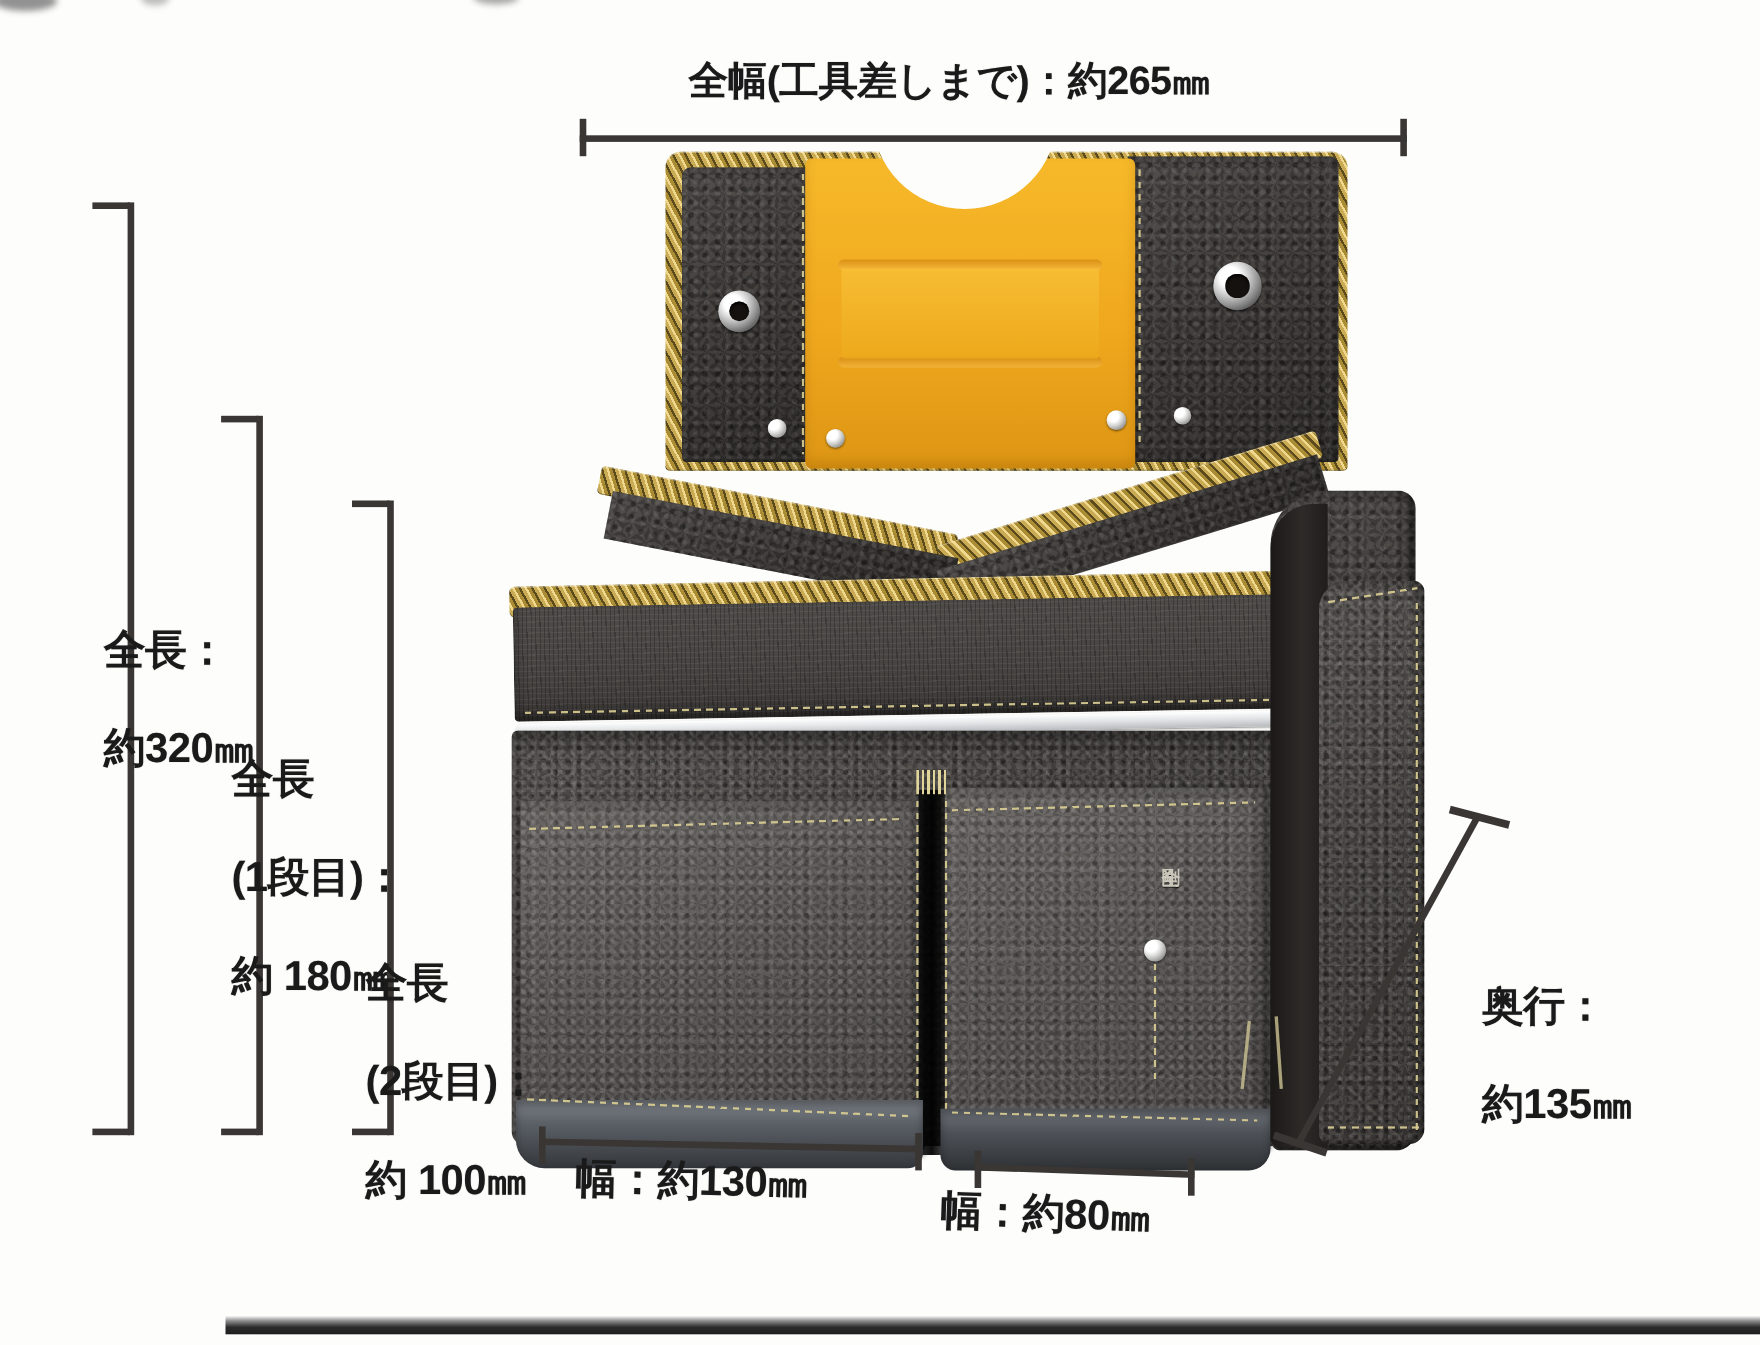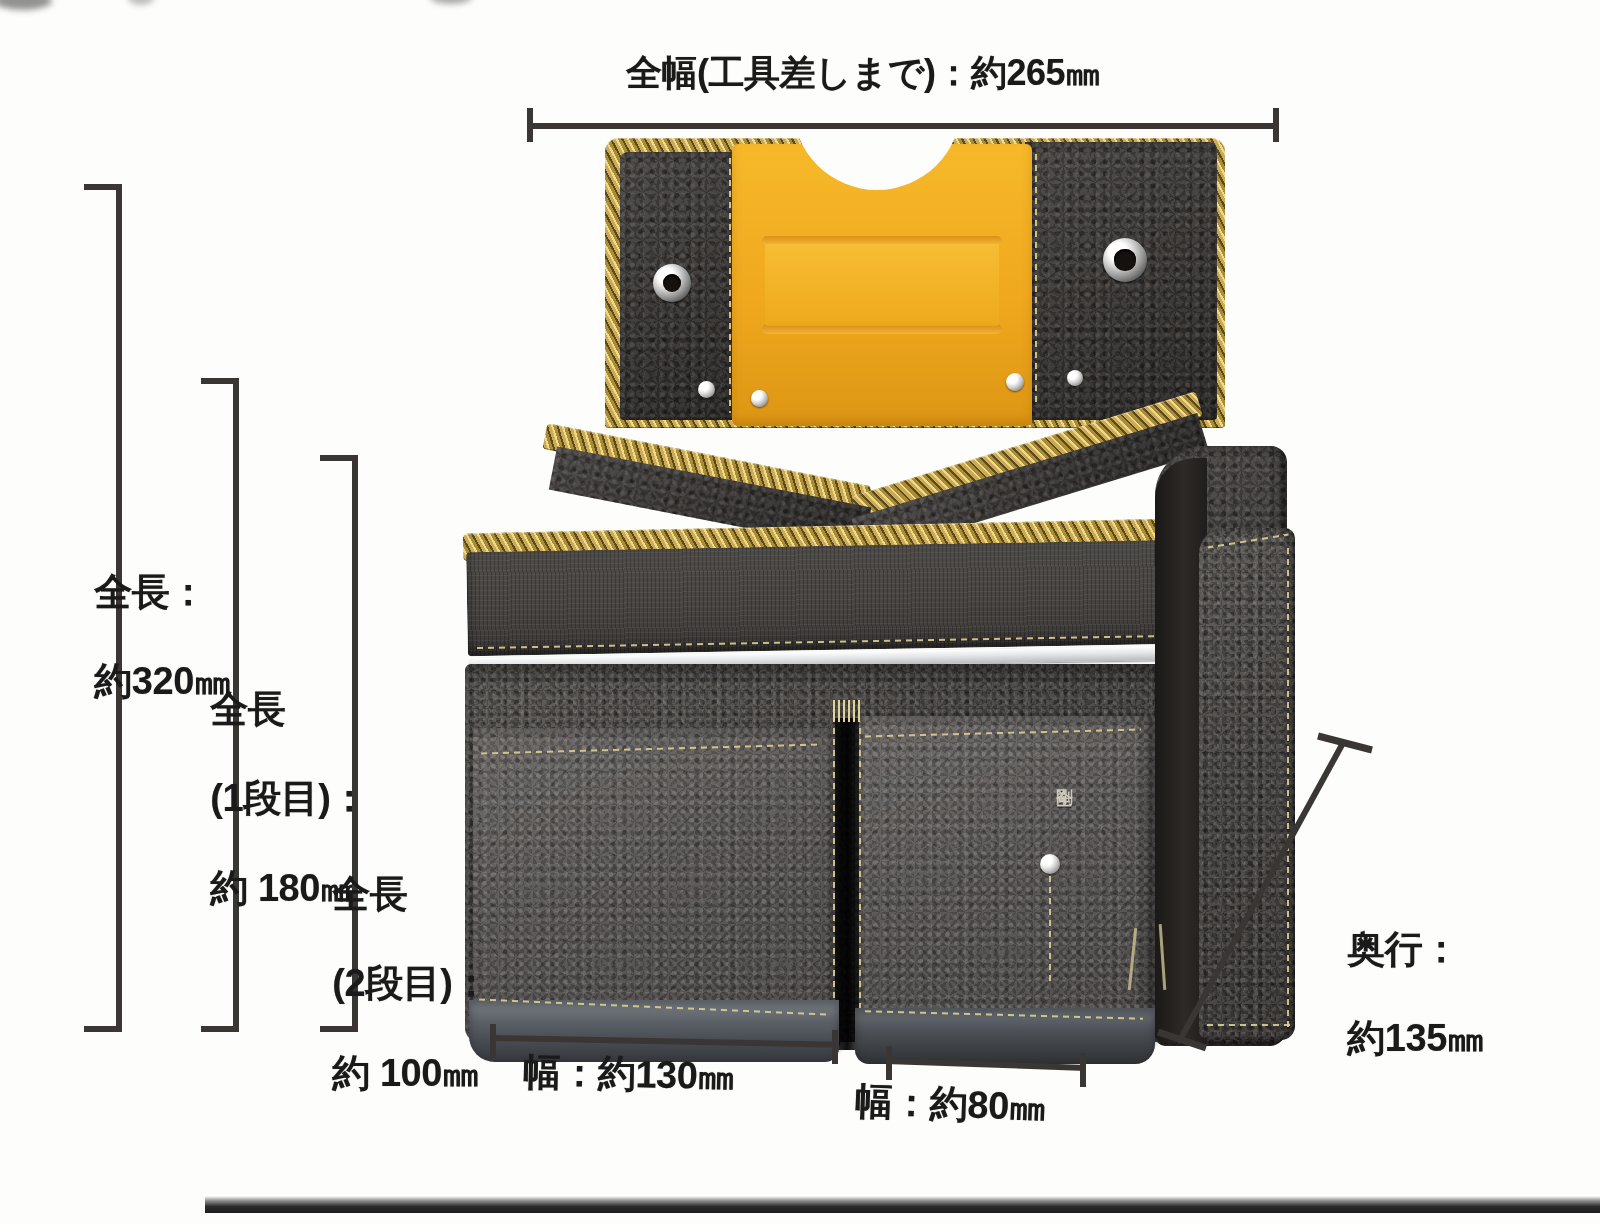--- a/index.html
+++ b/index.html
@@ -274,19 +274,19 @@
     <div class="cap-v" style="left:1080px;top:1053px;"></div>
     <div class="lbl" style="left:855px;top:1082px;font-size:38px;transform:rotate(2deg);">幅：約80㎜</div>
   </div>
 
   <div>
     <svg style="position:absolute;left:1150px;top:720px;width:260px;height:340px;overflow:visible;">
       <line x1="193" y1="23" x2="30" y2="320" stroke="#3a3634" stroke-width="6"></line>
       <line x1="168" y1="16" x2="222" y2="30" stroke="#3a3634" stroke-width="7"></line>
       <line x1="8" y1="312" x2="56" y2="328" stroke="#3a3634" stroke-width="7"></line>
     </svg>
-    <div class="lbl" style="left:1287px;top:882px;font-size:38px;">
+    <div class="lbl" style="left:1287px;top:848px;font-size:38px;">
       <span>奥行：</span><br>
       <span>約135㎜</span>
     </div>
   </div>
 
 </div>
 
 </body></html>

